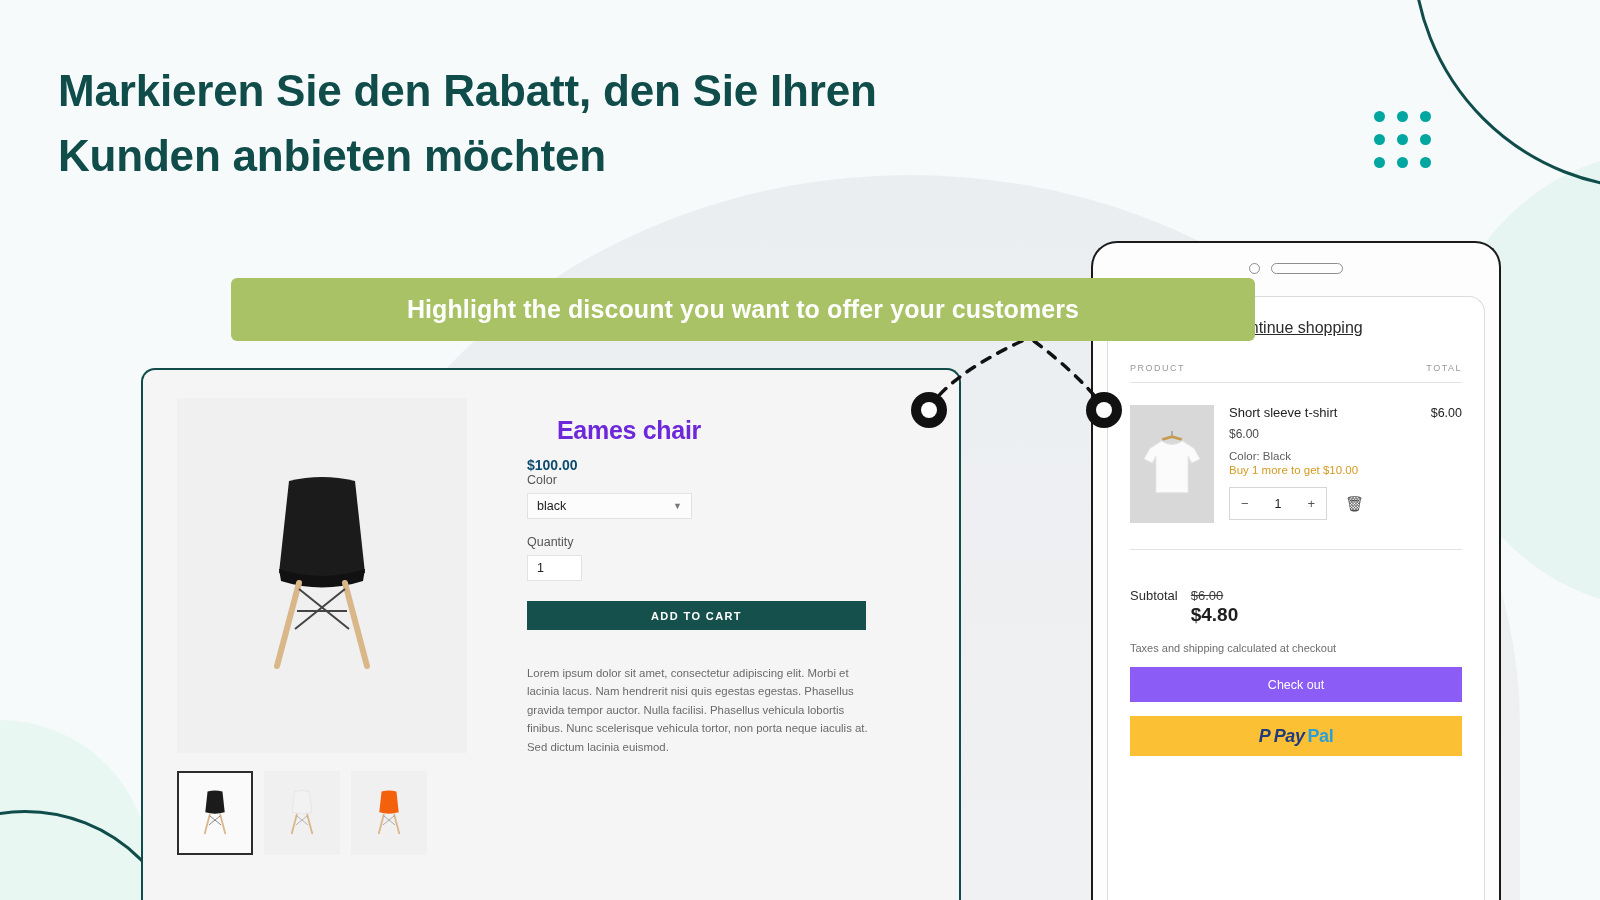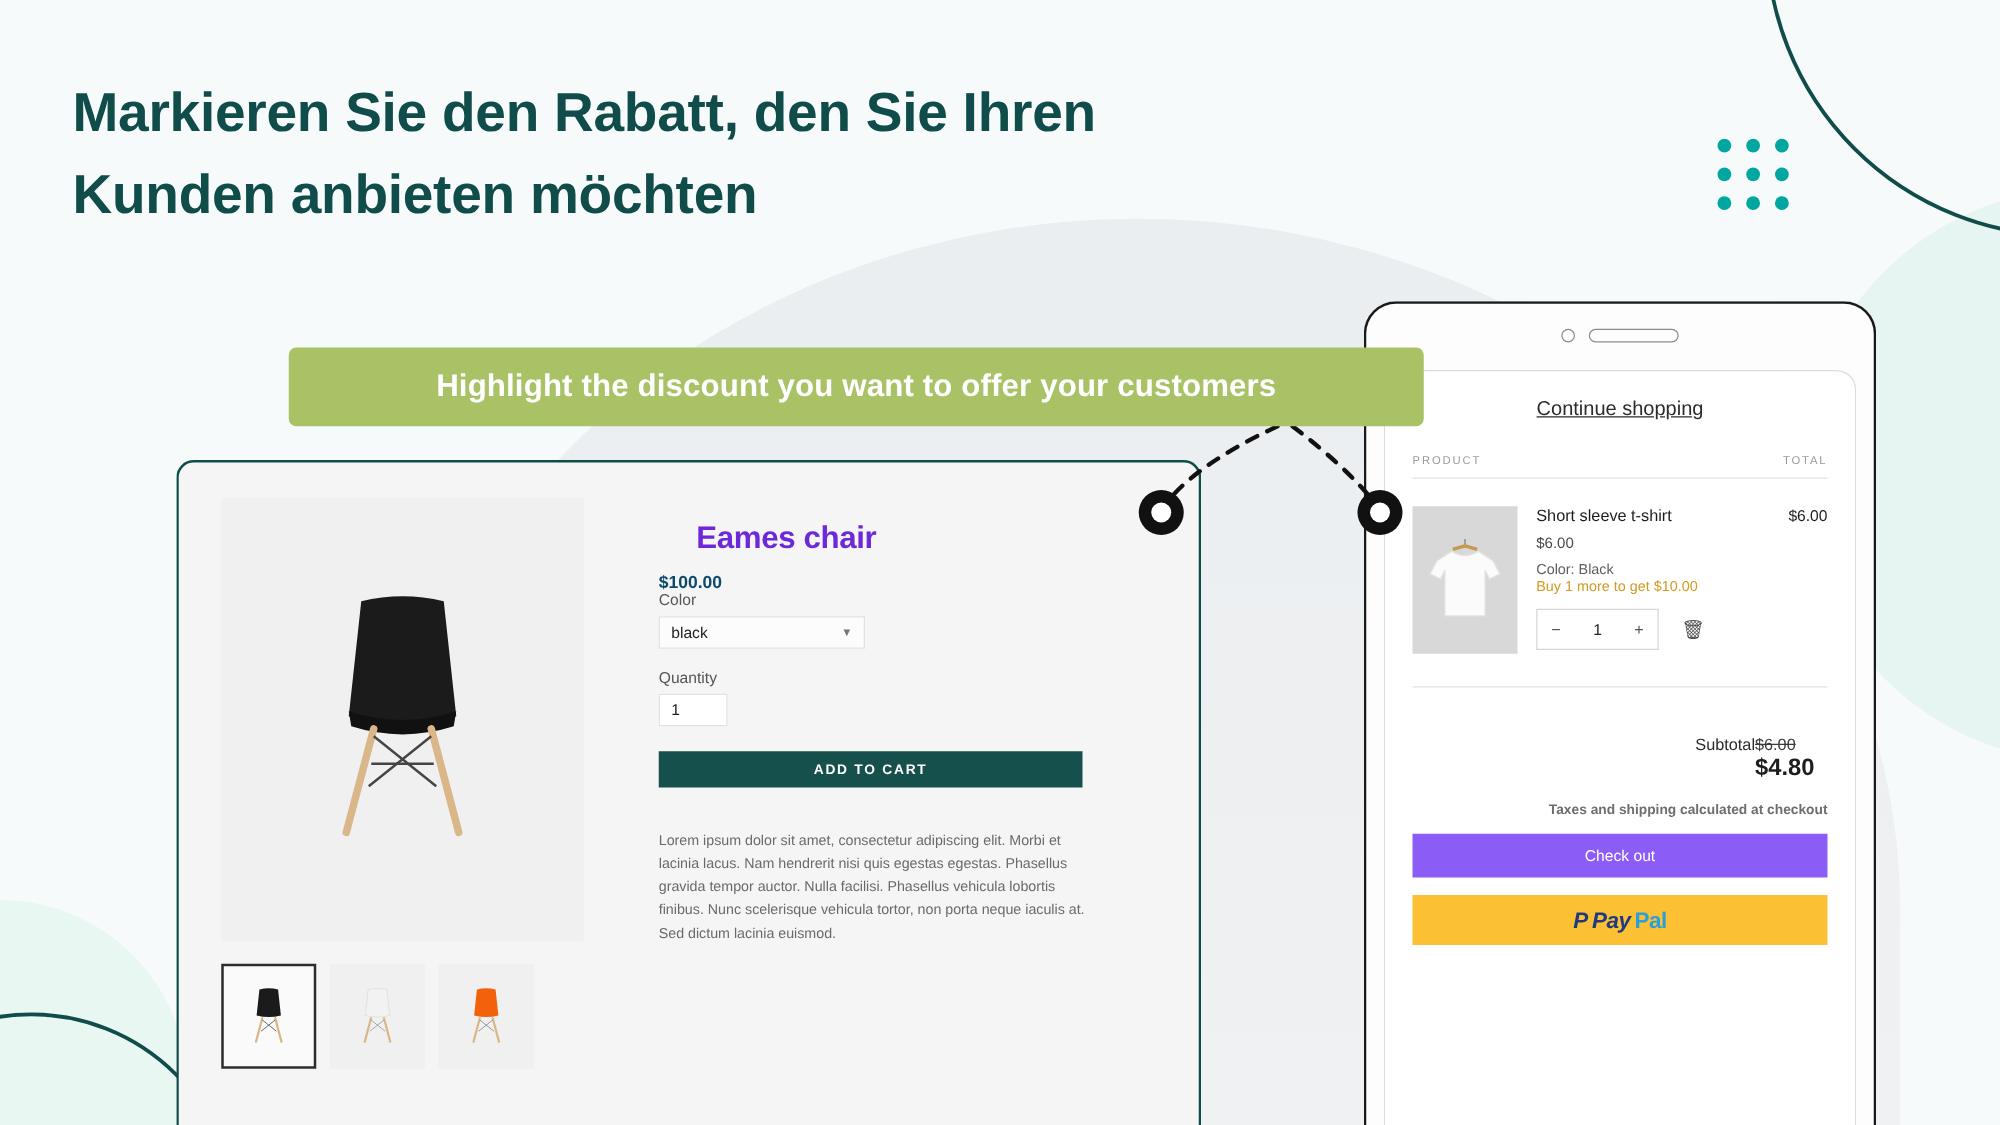--- a/index.html
+++ b/index.html
@@ -61,21 +61,21 @@
     grid-template-columns: repeat(3, 11px);
     grid-template-rows: repeat(3, 11px);
     gap: 12px;
   }
   .dot-grid i { display: block; width: 11px; height: 11px; border-radius: 50%; background: #00a6a0; }
 
   
   .banner {
     position: absolute;
     left: 231px; top: 278px;
-    width: 908px; height: 63px;
+    width: 1024px; height: 63px;
     background: #a9c266;
     border-radius: 6px;
     display: flex; align-items: center; justify-content: center;
     z-index: 40;
   }
   .banner-text {
     color: #ffffff;
     font-size: 25px;
     font-weight: 700;
     letter-spacing: .1px;
@@ -267,26 +267,26 @@
     border: 1px solid #d7d7d7;
     display: flex; align-items: center; justify-content: space-between;
     padding: 0 11px;
     font-size: 12.5px; color: #222;
   }
   .step-btn { color: #555; font-size: 13px; cursor: pointer; }
   .trash { font-size: 15px; color: #4a4a4a; }
   .cart-line-total { font-size: 12.5px; color: #1d1d1d; white-space: nowrap; padding-top: 1px; }
 
   .totals { text-align: right; padding-top: 38px; }
-  .totals-row { display: flex; justify-content: flex-end; align-items: baseline; gap: 0; }
+  .totals-row { display: flex; justify-content: flex-start; align-items: baseline; gap: 13px; }
   .subtotal-label { font-size: 13px; color: #2b2b2b; }
   .subtotal-values { text-align: left; min-width: 58px; }
   .was { font-size: 13px; color: #3b3b3b; text-decoration: line-through; display: block; line-height: 1.2; }
   .now { font-size: 19px; color: #1d1d1d; display: block; line-height: 1.2; font-weight: bold; }
-  .tax-note { text-align: right; font-size: 11px; color: #6e6e6e; margin-top: 16px; margin-bottom: 13px; font-weight: bold; }
+  .tax-note { text-align: left; font-size: 11px; color: #6e6e6e; margin-top: 16px; margin-bottom: 13px; }
   .checkout-btn {
     height: 35px; background: #8b5cf6; color: #fff;
     display: flex; align-items: center; justify-content: center;
     font-size: 12.5px; margin-bottom: 14px;
   }
   .paypal-btn {
     height: 40px; background: #fbc034;
     display: flex; align-items: center; justify-content: center;
     gap: 3px;
   }

